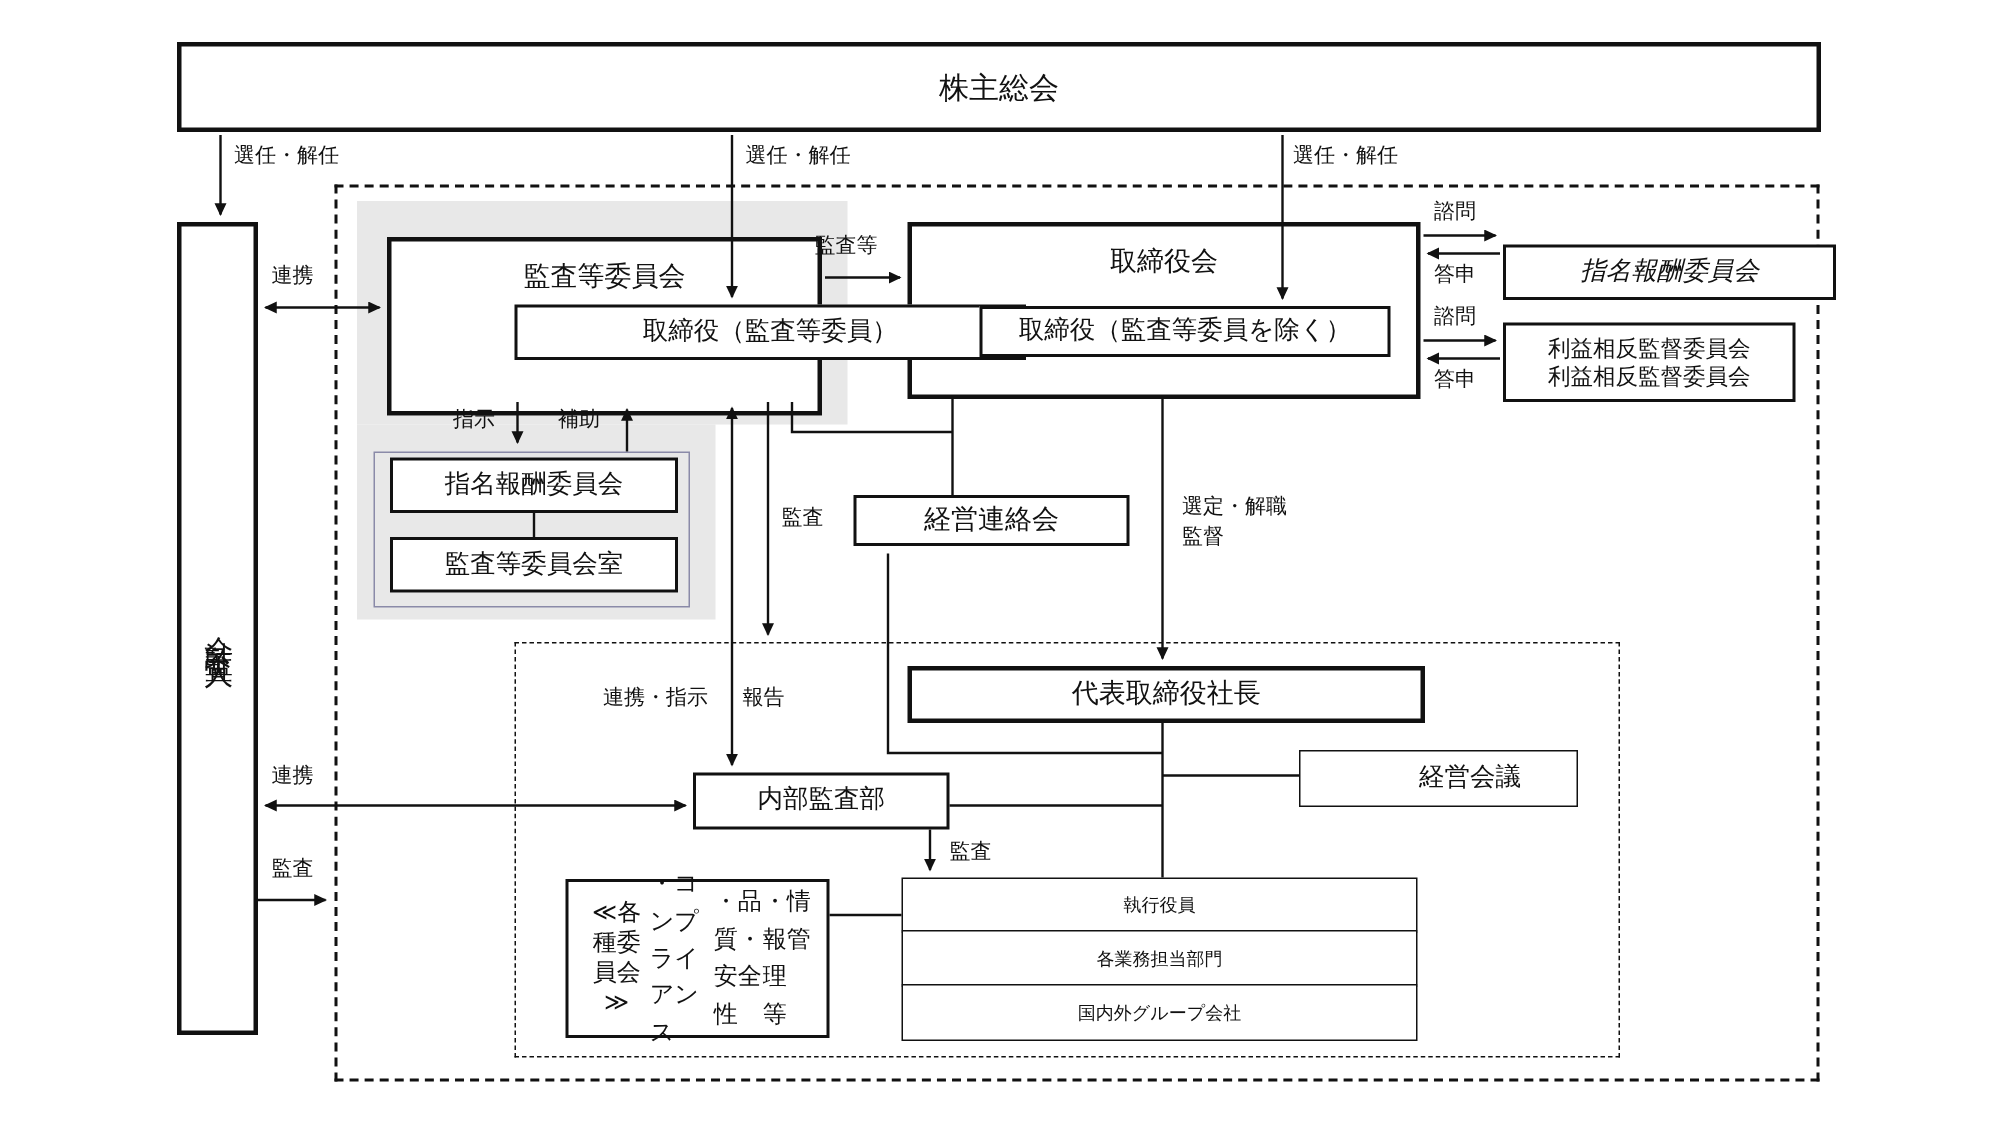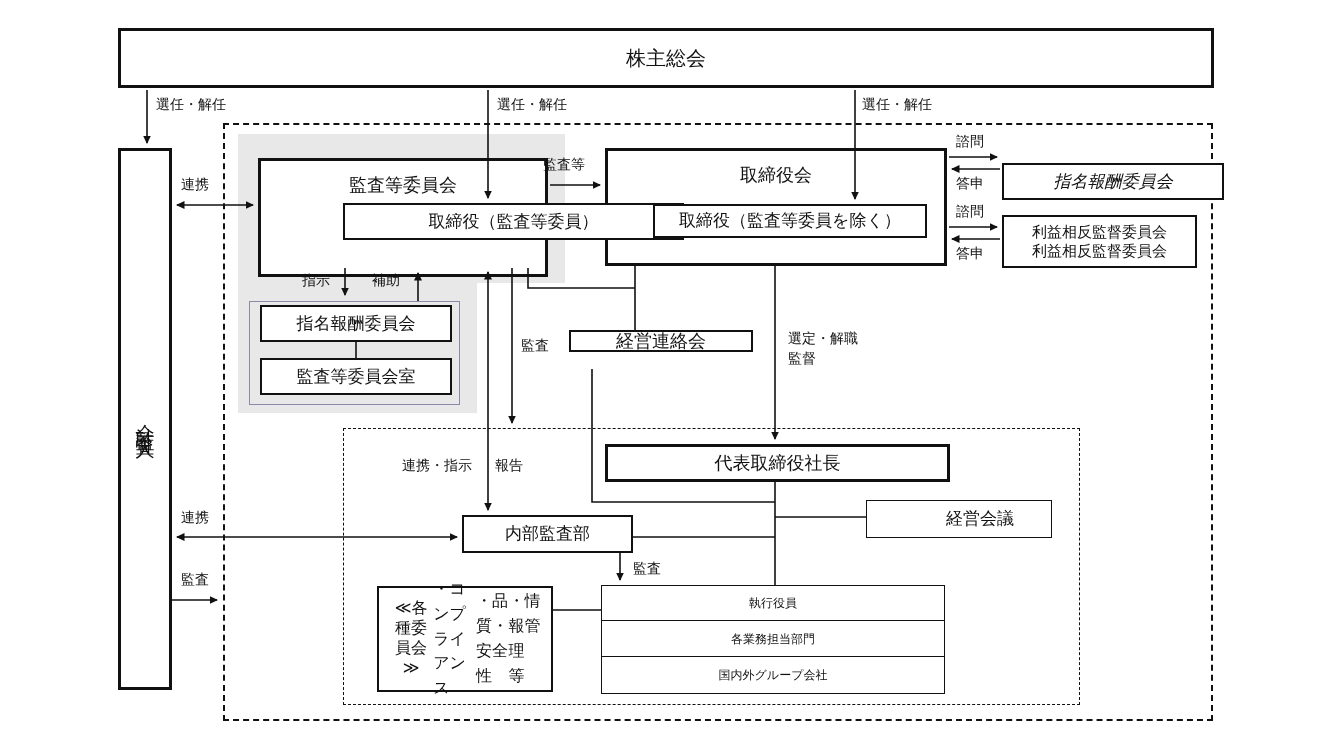--- a/index.html
+++ b/index.html
@@ -76,21 +76,21 @@
   </div>
 
   <div class="abs purplebox" style="left:249px;top:301px;width:211px;height:104px;"></div>
   <div class="abs node overlay fs17" style="left:260px;top:305px;width:192px;height:37px;">
     <span>指名報酬委員会</span>
   </div>
   <div class="abs node overlay fs17" style="left:260px;top:358px;width:192px;height:37px;">
     <span>監査等委員会室</span>
   </div>
 
-  <div class="abs node fs18" style="left:569px;top:330px;width:184px;height:22px;border-width:2.5px;">
+  <div class="abs node fs18" style="left:569px;top:330px;width:184px;height:34px;border-width:2.5px;">
     <span>経営連絡会</span>
   </div>
 
   <div class="abs node thick fs18" style="left:605px;top:444px;width:345px;height:38px;">
     <span>代表取締役社長</span>
   </div>
 
   <div class="abs node thin fs17" style="left:866px;top:500px;width:186px;height:38px;padding-left:42px;">
     <span>経営会議</span>
   </div>

